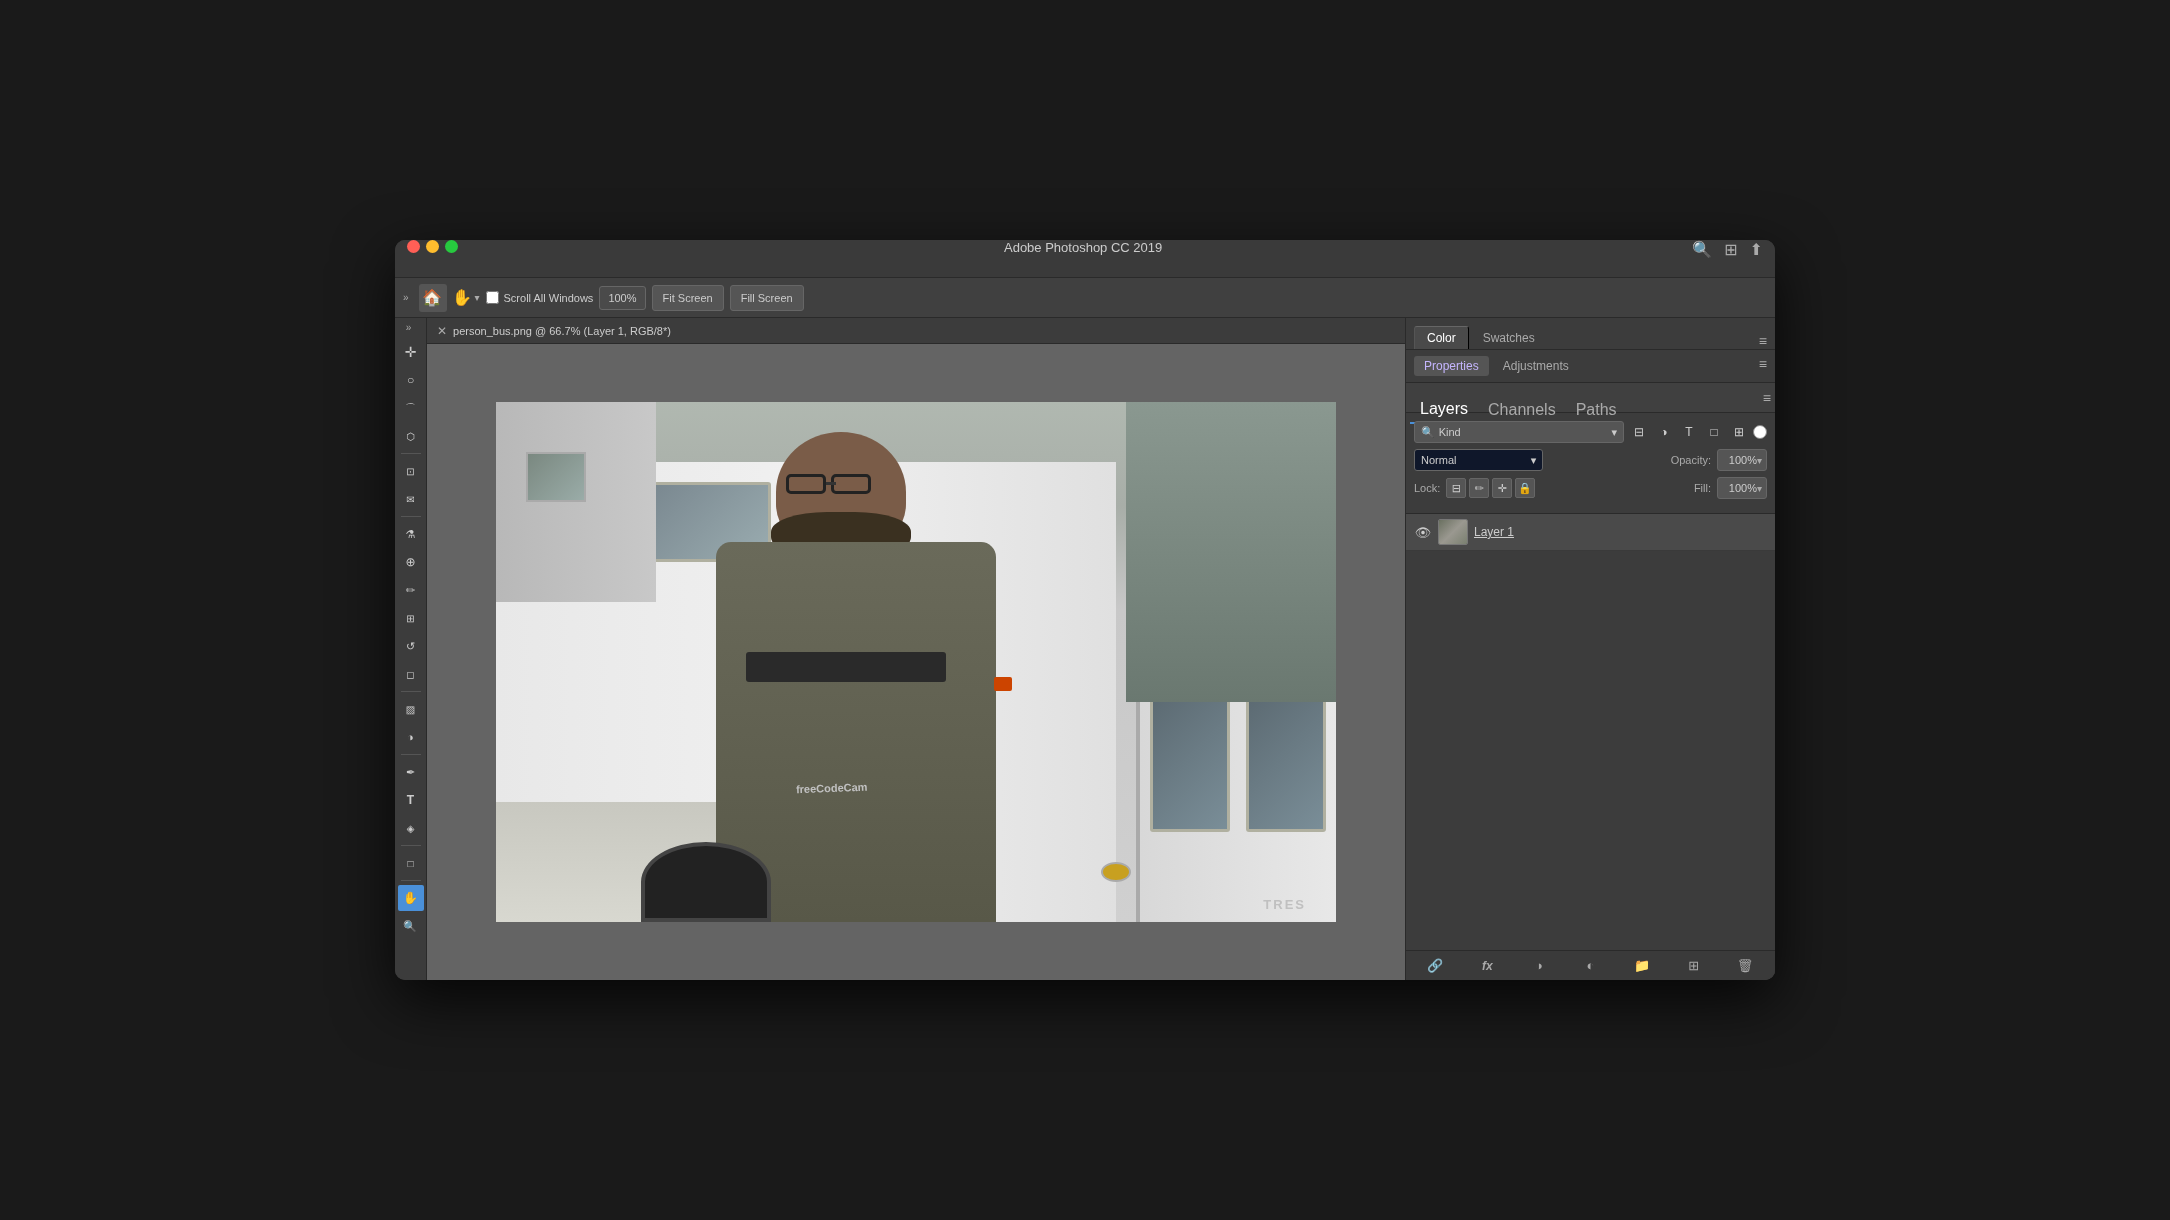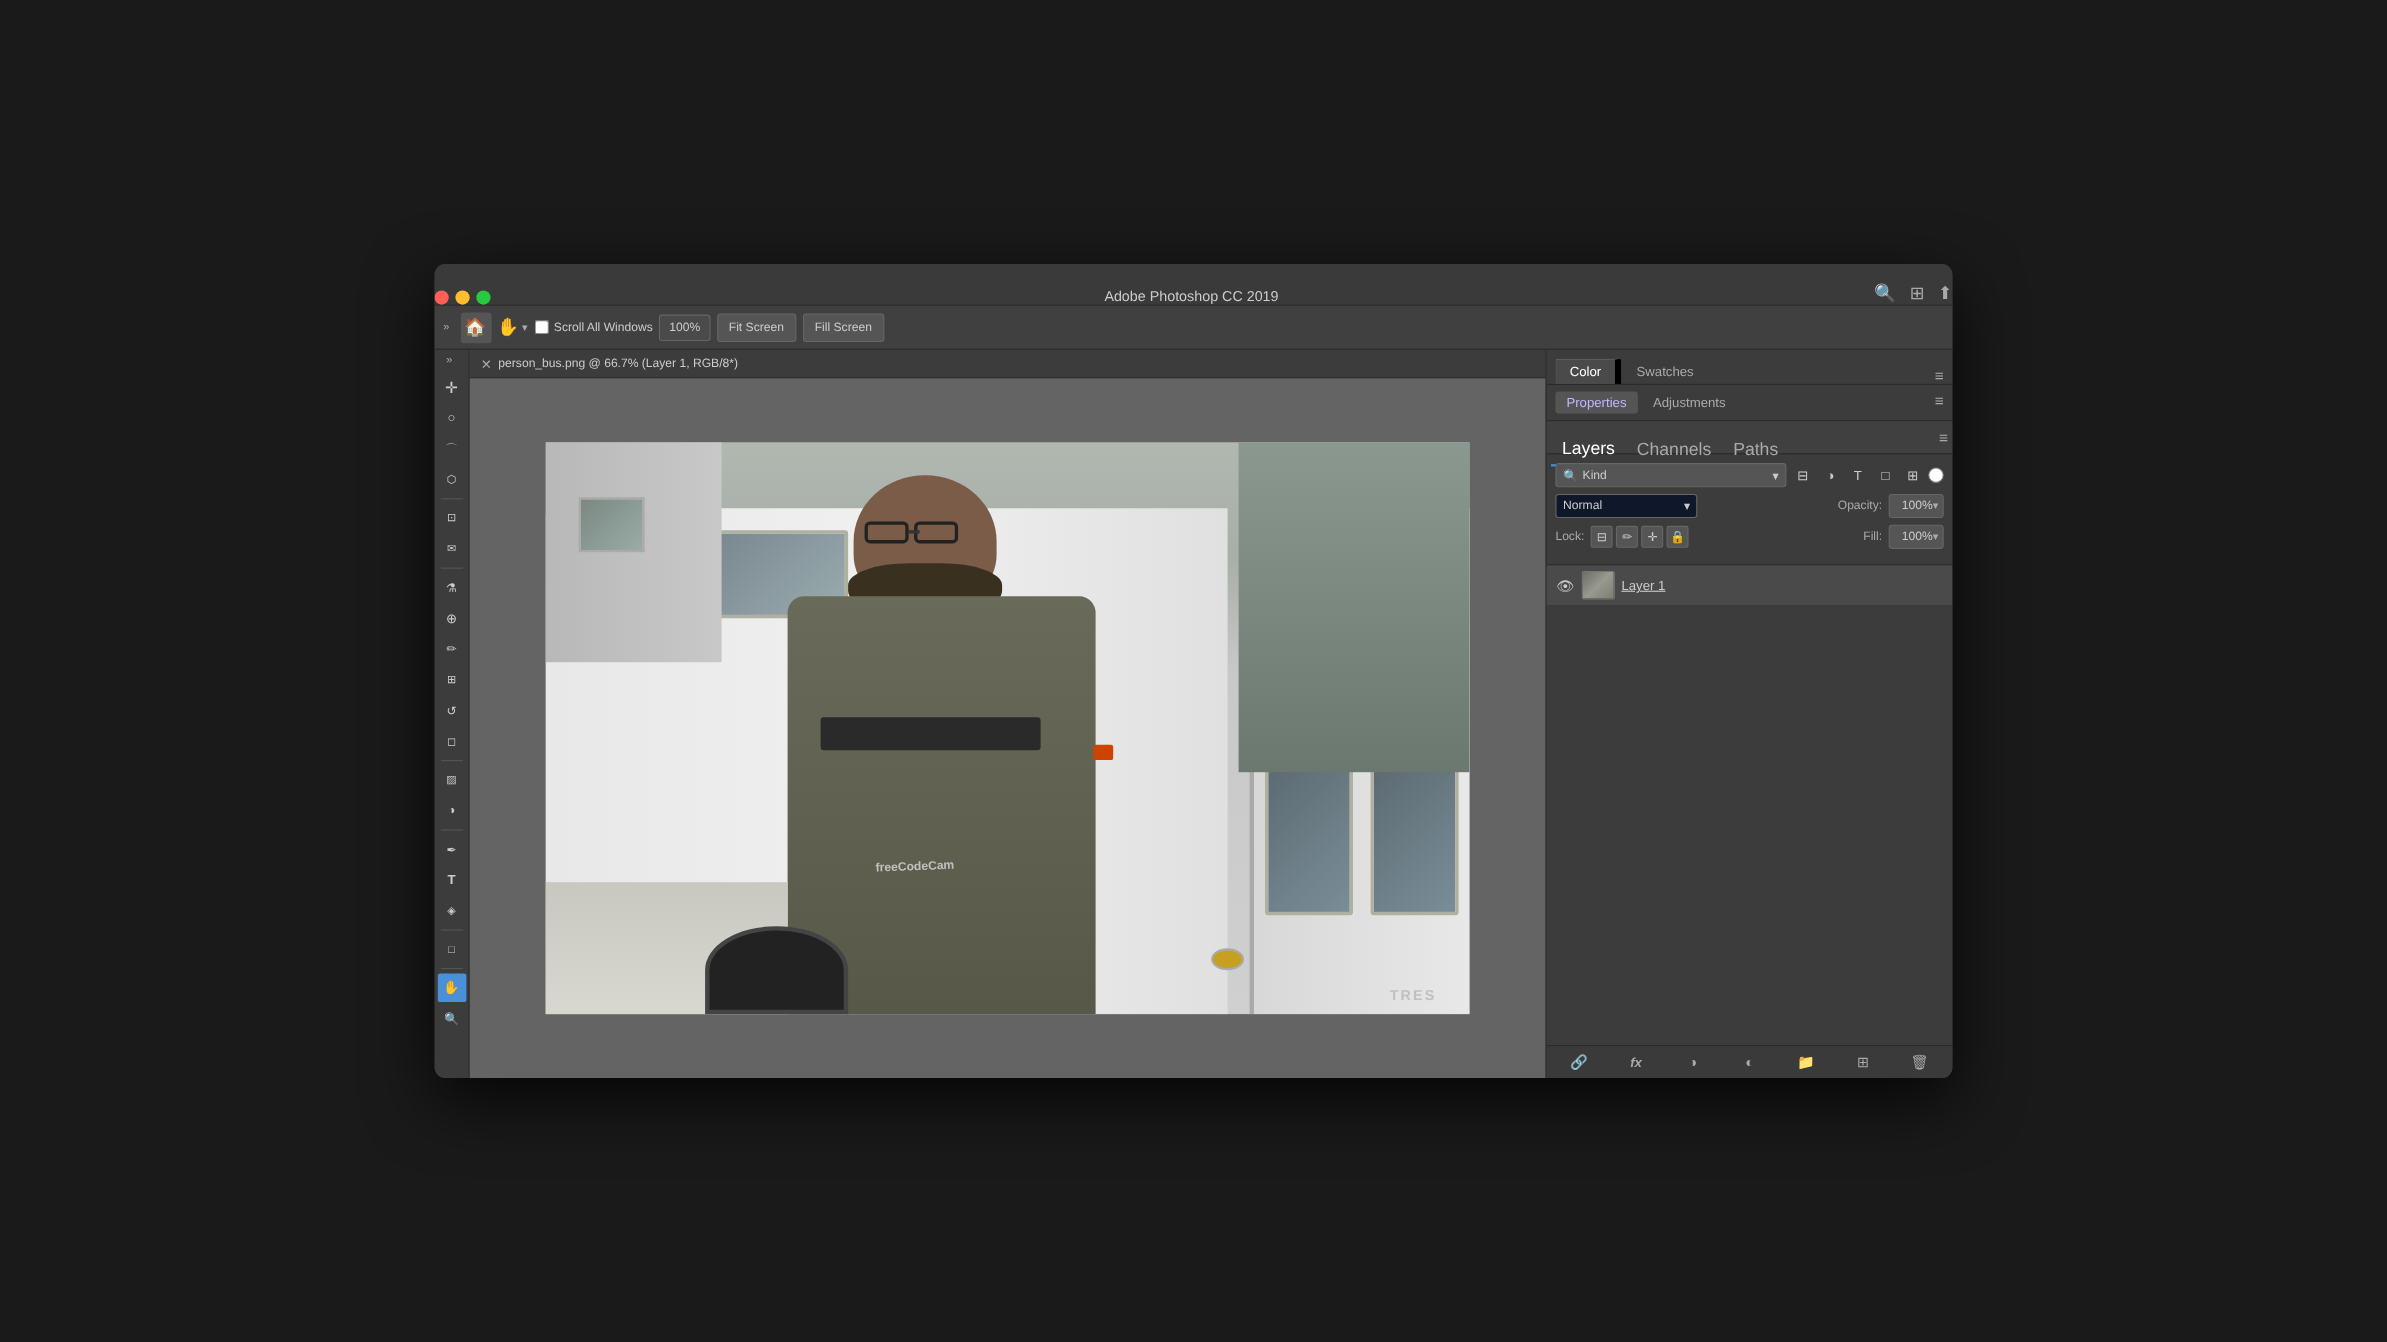--- a/index.html
+++ b/index.html
@@ -23,22 +23,22 @@
       box-shadow: 0 20px 60px rgba(0,0,0,0.8);
       display: flex;
       flex-direction: column;
       overflow: hidden;
     }
     
     .title-bar {
       height: 38px;
       background: #3a3a3a;
       display: flex;
-      align-items: flex-end;
-      padding: 0 0;
+      align-items: flex-start;
+      padding: 0 12px;
       flex-shrink: 0;
       border-bottom: 1px solid #2a2a2a;
     }
     .traffic-lights {
       display: flex;
       gap: 6px;
       margin-right: 16px;
     }
     .traffic-light {
       width: 13px;
@@ -360,21 +360,21 @@
       font-size: 12px;
       cursor: pointer;
       border-radius: 3px 3px 0 0;
       color: #aaa;
     }
     .panel-tab.active {
       background: #4a4a4a;
       color: #fff;
       border-top: 1px solid #666;
       border-left: 1px solid #555;
-      border-right: 6px solid #000000;
+      border-right: 1px solid #000000;
     }
     .panel-section {
       padding: 8px;
       border-bottom: 1px solid #2a2a2a;
     }
     .panel-row {
       display: flex;
       align-items: center;
       gap: 6px;
       margin-bottom: 6px;

